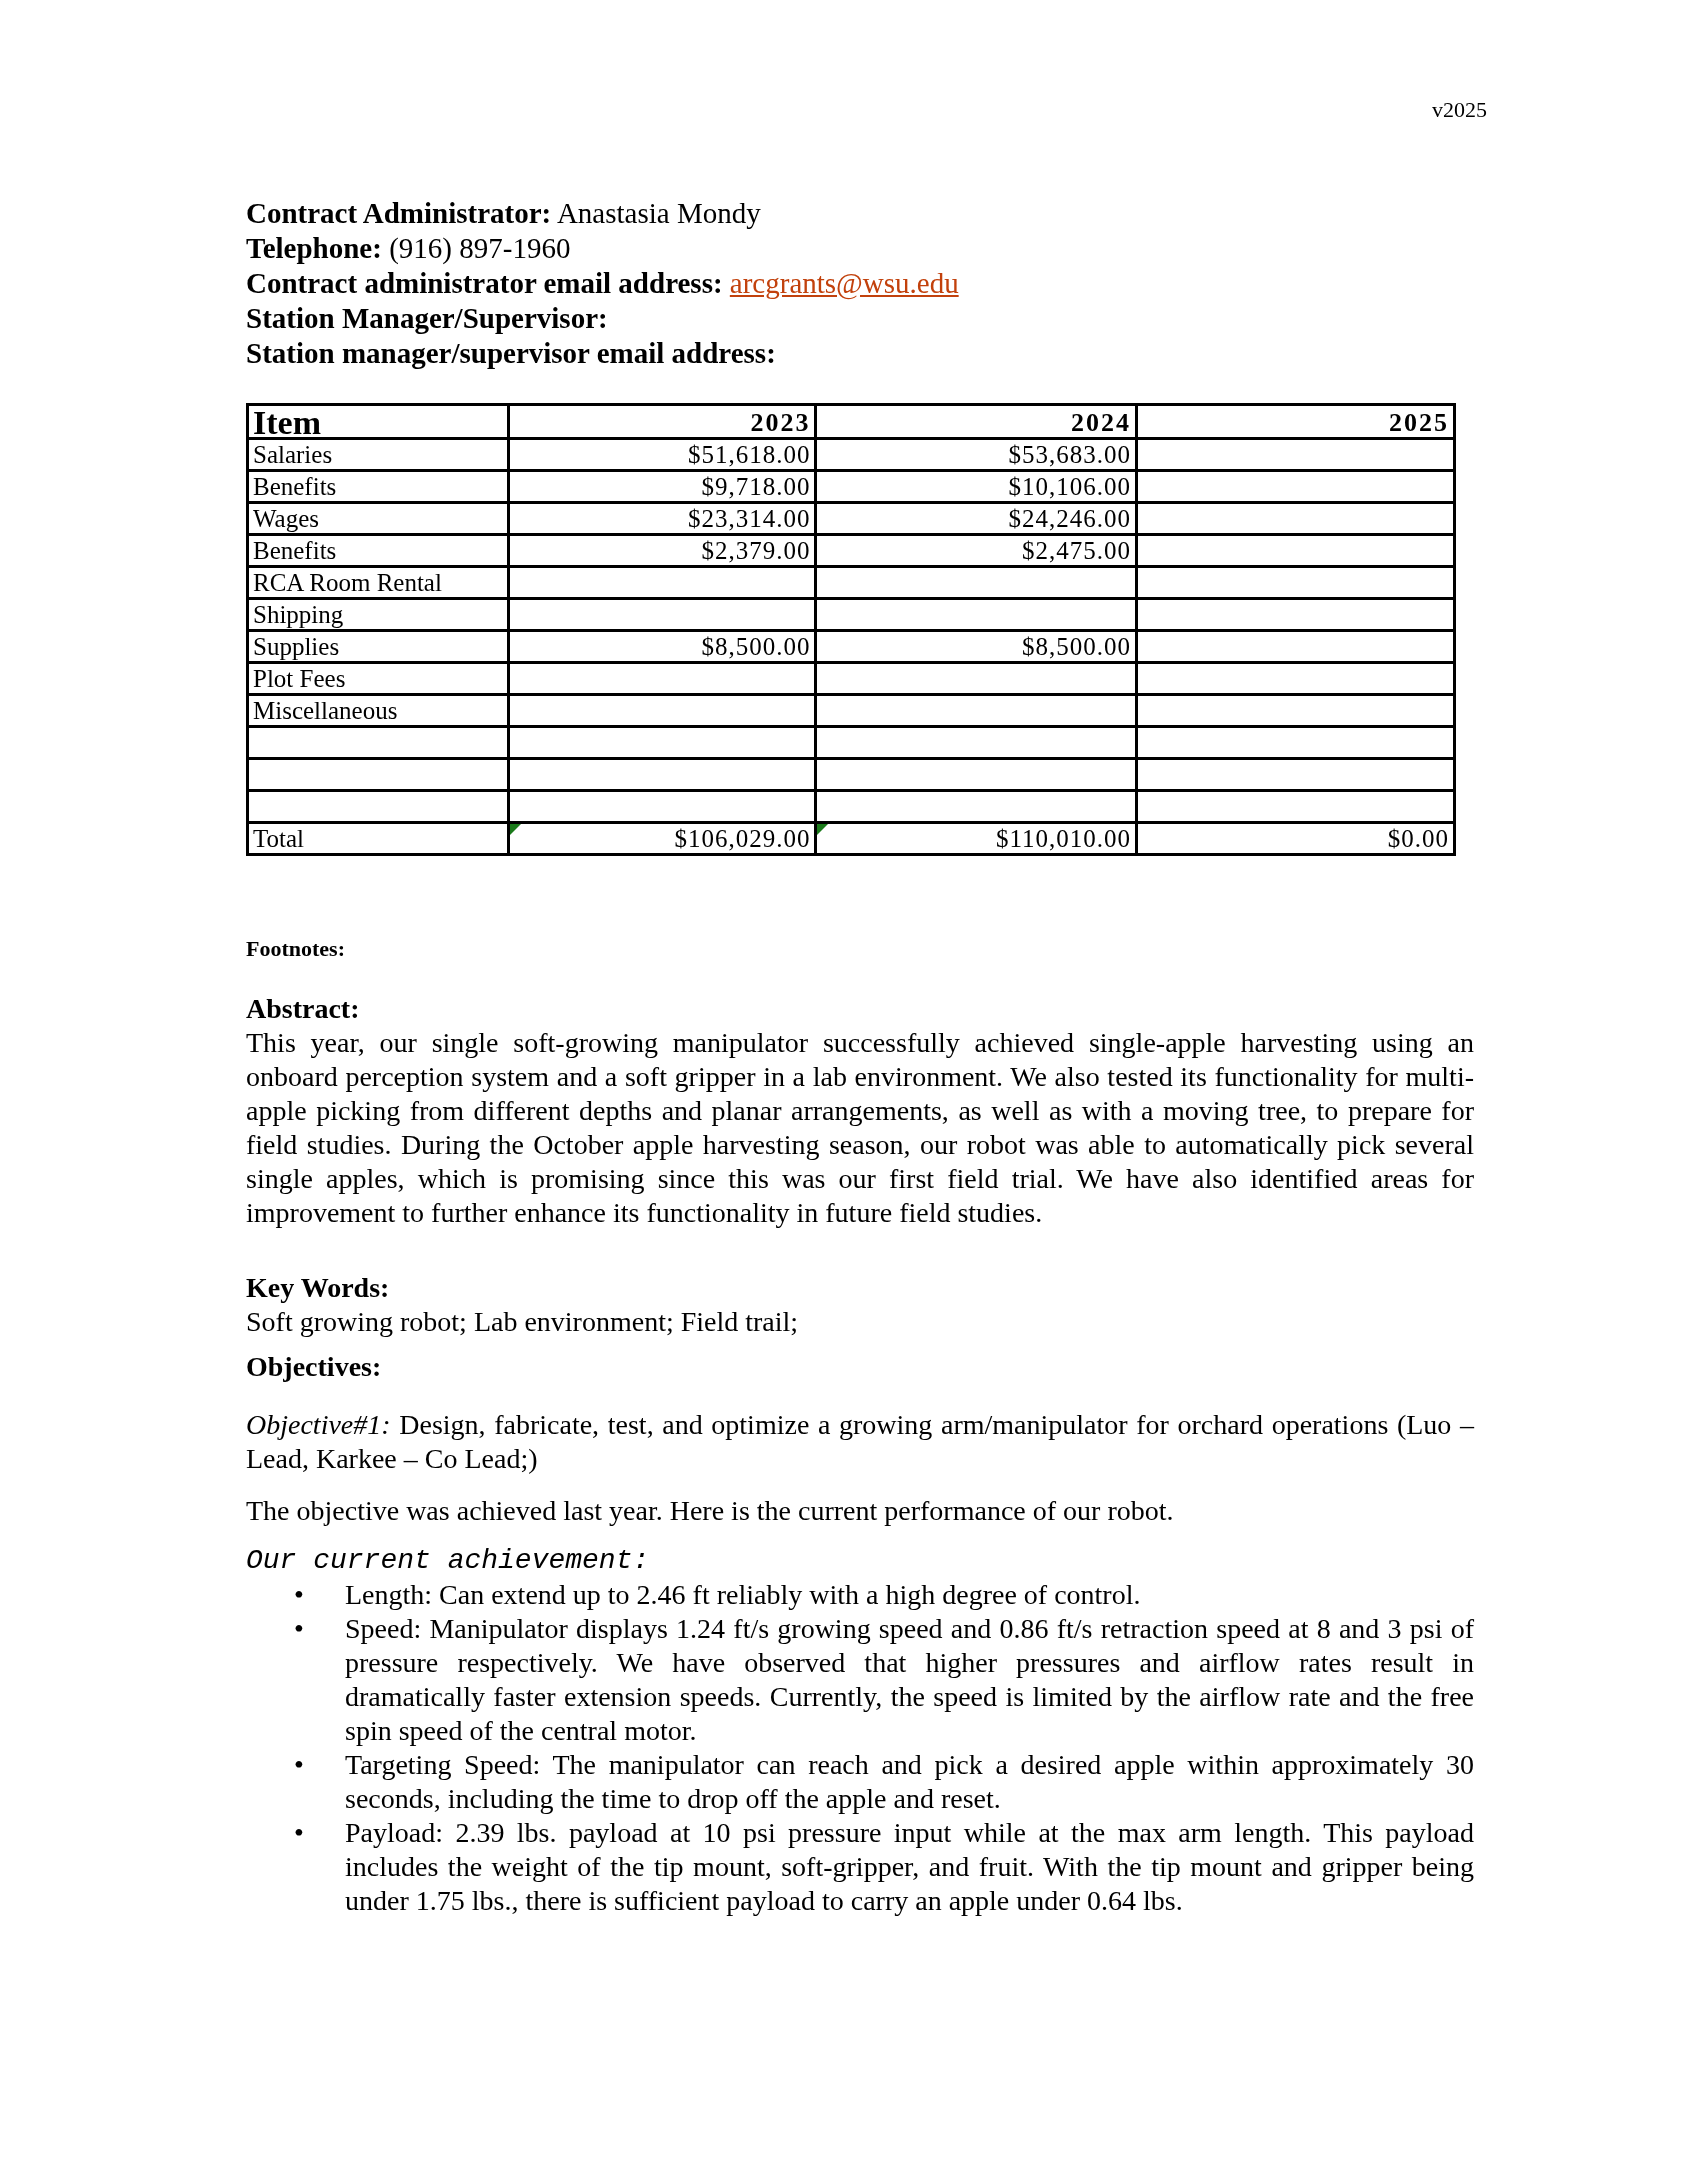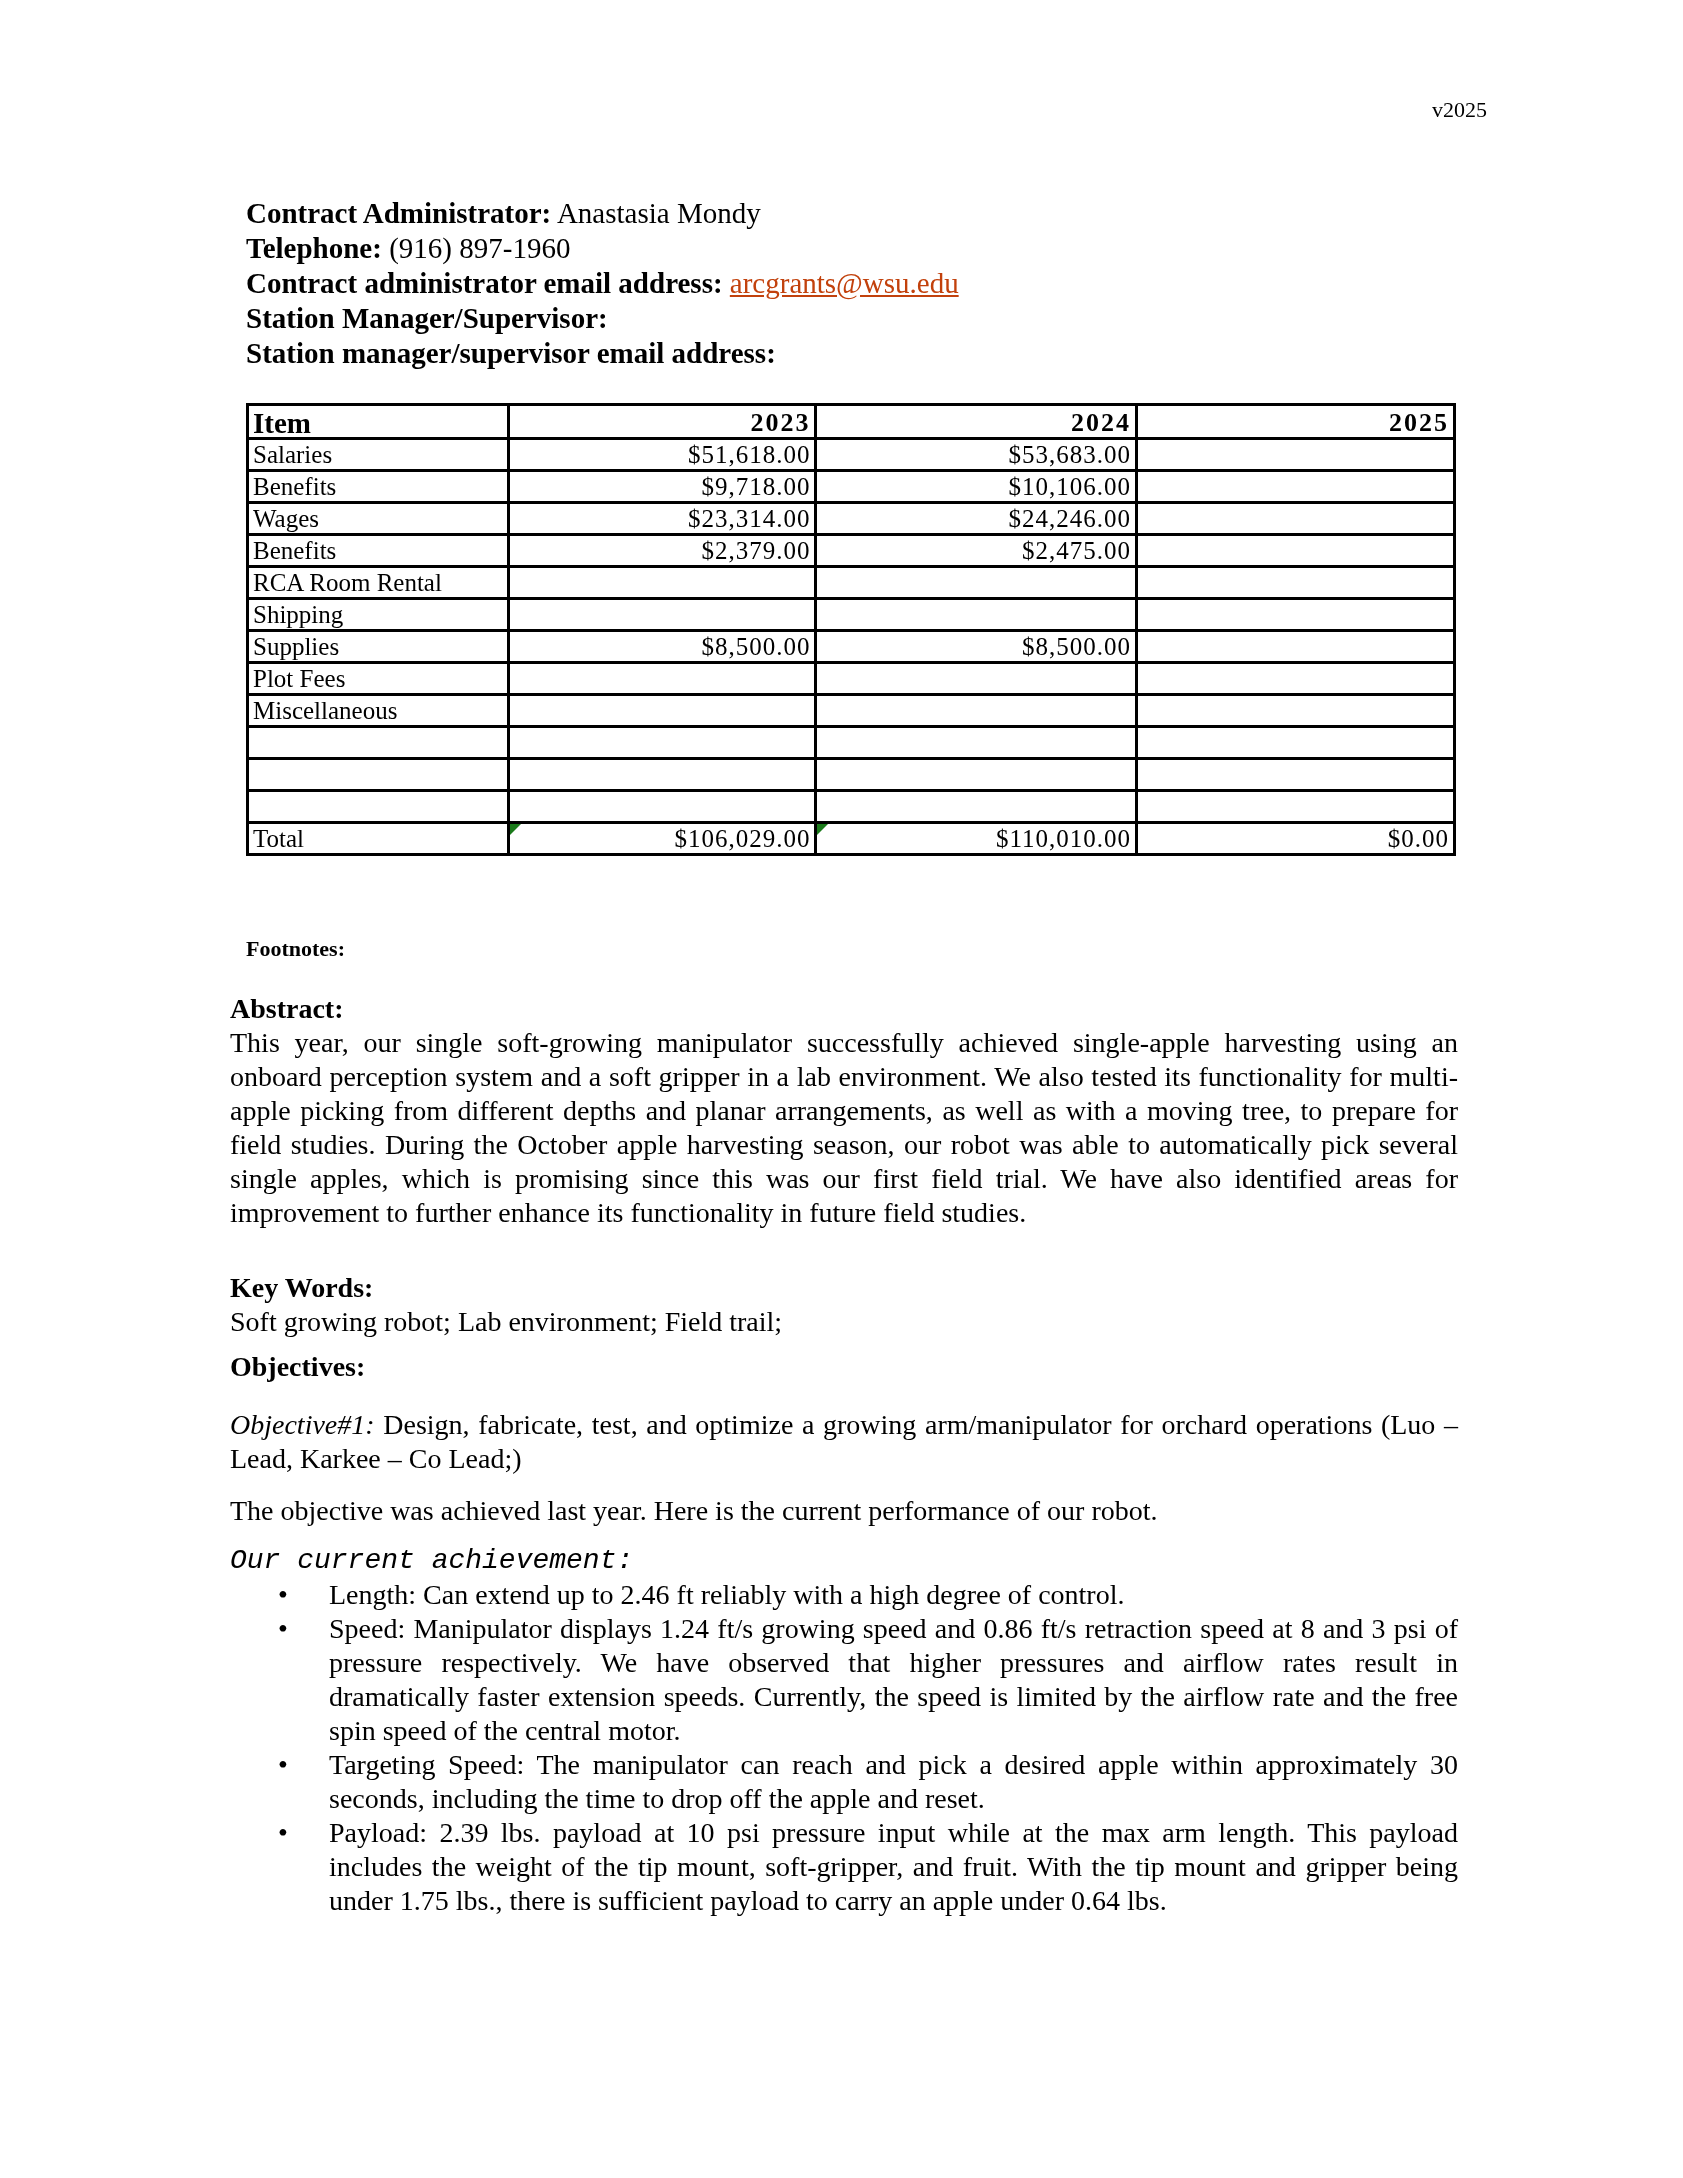--- a/index.html
+++ b/index.html
@@ -11,29 +11,29 @@
     .contact .line { white-space: nowrap; }
     .contact b { font-weight: bold; }
     .contact a { color: #c2410c; text-decoration: underline; }
 
     table.budget { position: absolute; left: 246px; top: 403px; width: 1210px;
       border-collapse: collapse; font-size: 25px; }
     table.budget td { border: 3px solid #000; height: 29px; padding: 0 4px; line-height: 28px;
       position: relative; vertical-align: bottom; }
     table.budget td.num { text-align: right; letter-spacing: 1px; }
     table.budget tr.head td { font-weight: bold; height: 31px; }
-    table.budget tr.head td.item { font-size: 29px; margin-top: 25px; }
+    table.budget tr.head td.item { font-size: 34px; margin-top: 25px; }
     table.budget tr.head td.num { font-size: 26px; letter-spacing: 2px; }
     .c0 { width: 253px; } .c1 { width: 300px; } .c2 { width: 314px; } .c3 { width: 313px; }
     .flag { position: absolute; left: 0; top: 0; width: 0; height: 0;
       border-top: 11px solid #1a7a1a; border-right: 11px solid transparent; }
 
     .footnotes { left: 246px; top: 936px; font-size: 22px; font-weight: bold; }
 
-    .body { left: 230px; width: 1228px; font-size: 28px; line-height: 34px; }
+    .body { left: 246px; width: 1228px; font-size: 28px; line-height: 34px; }
     .heading { font-weight: bold; }
     .justify { text-align: justify; }
     .ital { font-style: italic; }
     ul.achv { margin: 0; padding: 0 0 0 99px; list-style: none; }
     ul.achv li { position: relative; text-align: justify; }
     ul.achv li .bullet { position: absolute; left: -51px; top: 0; }
   </style>
 </head>
 <body>
 

